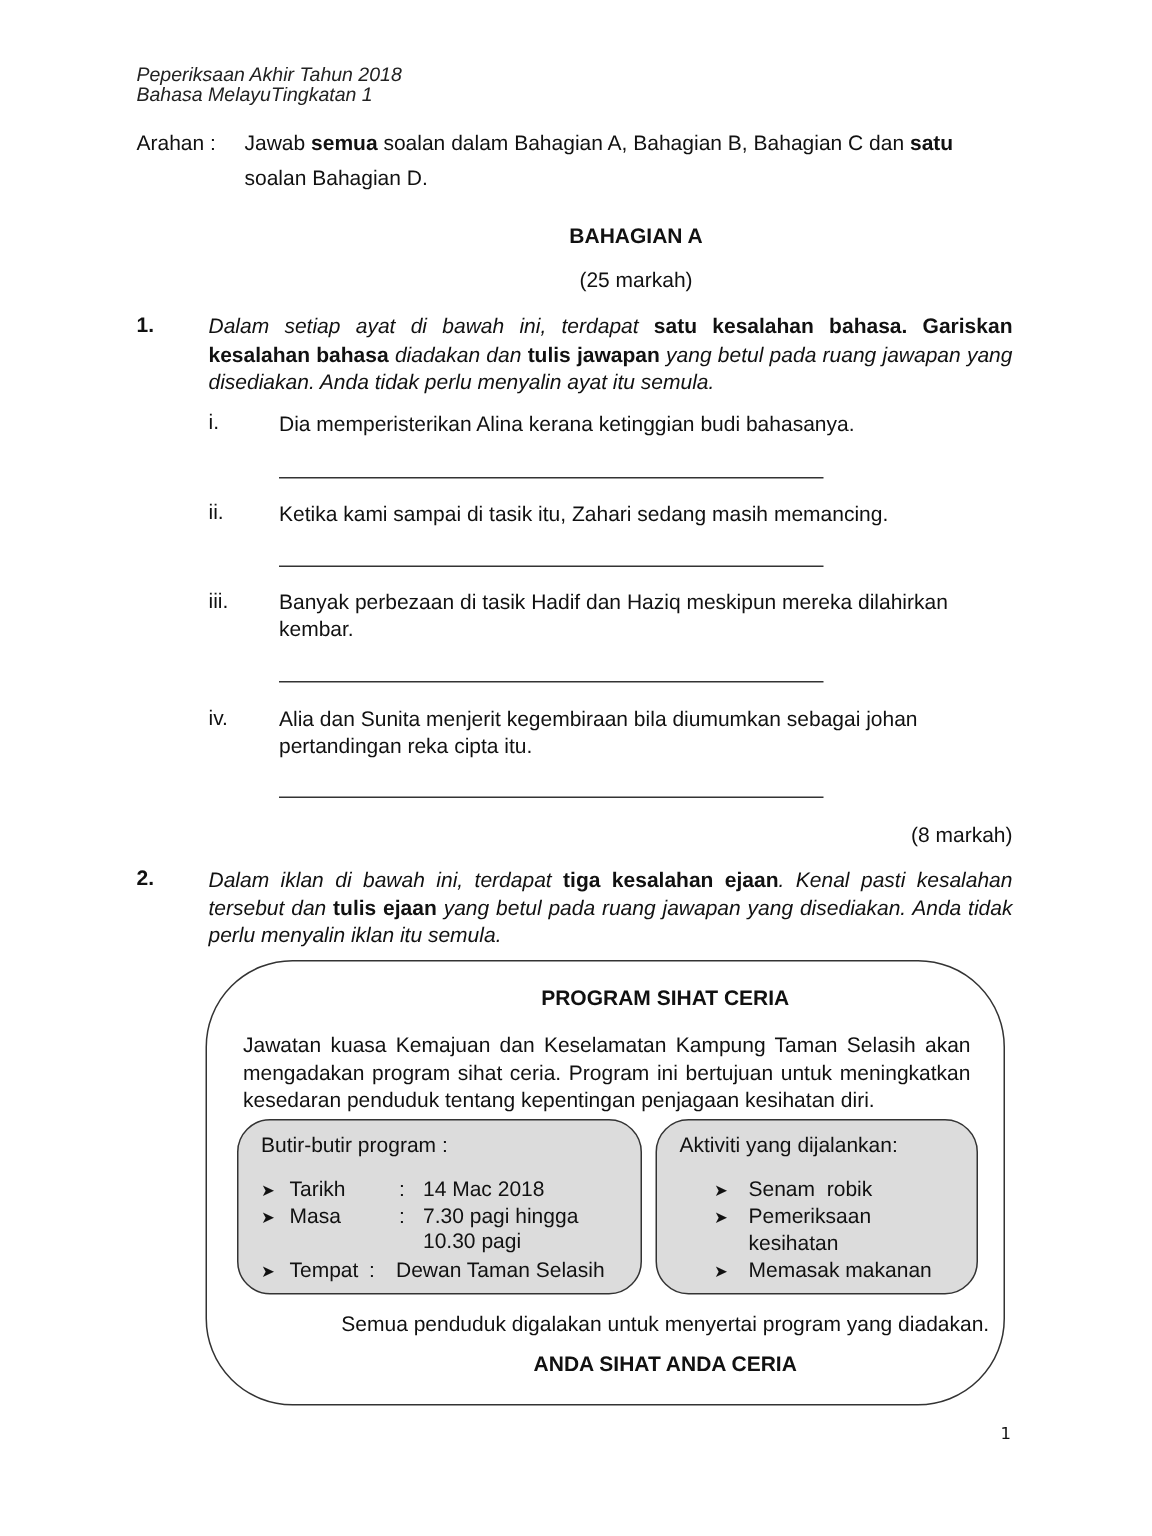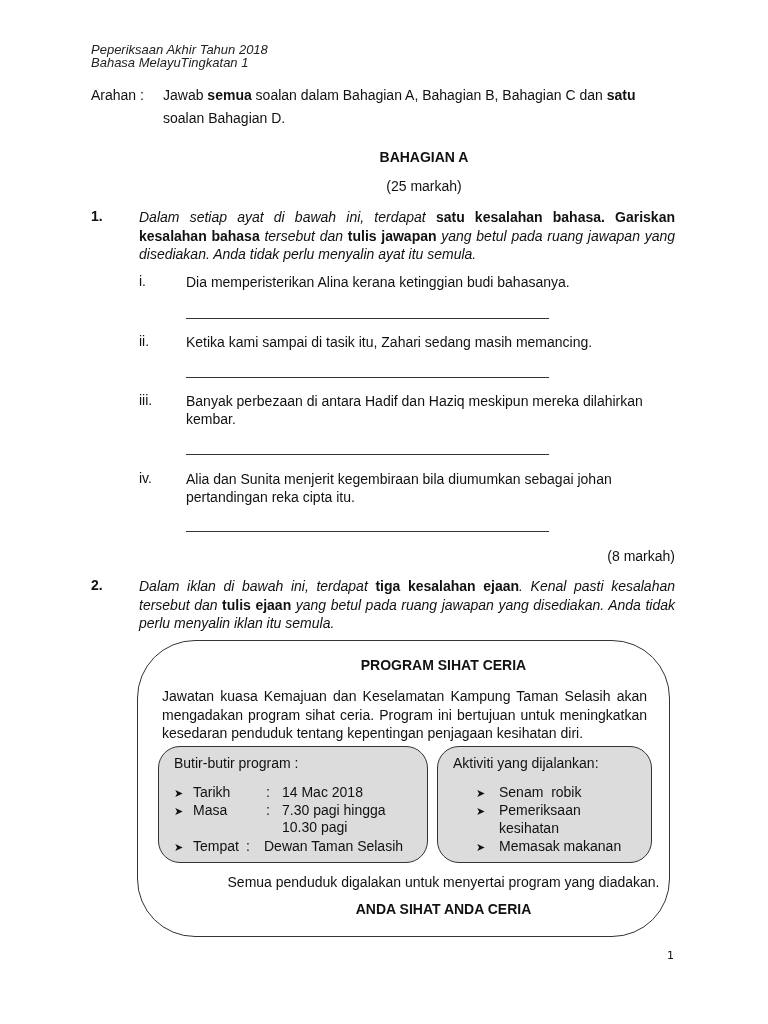--- a/index.html
+++ b/index.html
@@ -32,33 +32,33 @@
 <div class="abs" style="left:163px; top:87px;">
   <span>Jawab </span><span class="b">semua</span><span> soalan dalam Bahagian A, Bahagian B, Bahagian C dan </span><span class="b">satu</span>
 </div>
 <div class="abs" style="left:163px; top:110px;">soalan Bahagian D.</div>
 
 <div class="abs b center" style="left:0; width:768px; top:149px;">BAHAGIAN A</div>
 <div class="abs center" style="left:0; width:768px; top:178px;">(25 markah)</div>
 
 <div class="abs qnum" style="top:208px;">1.</div>
 <div class="abs just" style="left:139px; top:208px; width:536px; line-height:18.5px;">
-  <span class="i">Dalam setiap ayat di bawah ini, terdapat </span><span class="b">satu kesalahan bahasa. Gariskan kesalahan bahasa</span><span class="i"> tersebut dan </span><span class="b">tulis jawapan</span><span class="i"> yang betul pada ruang jawapan yang disediakan. Anda tidak perlu menyalin ayat itu semula.</span>
+  <span class="i">Dalam setiap ayat di bawah ini, terdapat </span><span class="b">satu kesalahan bahasa. Gariskan kesalahan bahasa</span><span class="i"> diadakan dan </span><span class="b">tulis jawapan</span><span class="i"> yang betul pada ruang jawapan yang disediakan. Anda tidak perlu menyalin ayat itu semula.</span>
 </div>
 
 <div class="abs rn" style="top:273px;">i.</div>
 <div class="abs item" style="top:273px;">Dia memperisterikan Alina kerana ketinggian budi bahasanya.</div>
 <div class="ans-line" style="top:318px;"></div>
 
 <div class="abs rn" style="top:333px;">ii.</div>
 <div class="abs item" style="top:333px;">Ketika kami sampai di tasik itu, Zahari sedang masih memancing.</div>
 <div class="ans-line" style="top:377px;"></div>
 
 <div class="abs rn" style="top:392px;">iii.</div>
-<div class="abs item" style="top:392px;">Banyak perbezaan di antara Hadif dan Haziq meskipun mereka dilahirkan kembar.</div>
+<div class="abs item" style="top:392px;">Banyak perbezaan di tasik Hadif dan Haziq meskipun mereka dilahirkan kembar.</div>
 <div class="ans-line" style="top:454px;"></div>
 
 <div class="abs rn" style="top:470px;">iv.</div>
 <div class="abs item" style="top:470px; width:460px;">Alia dan Sunita menjerit kegembiraan bila diumumkan sebagai johan pertandingan reka cipta itu.</div>
 <div class="ans-line" style="top:531px;"></div>
 
 <div class="abs" style="right:93px; top:548px;">(8 markah)</div>
 
 <div class="abs qnum" style="top:577px;">2.</div>
 <div class="abs just" style="left:139px; top:577px; width:536px; line-height:18.5px;">

